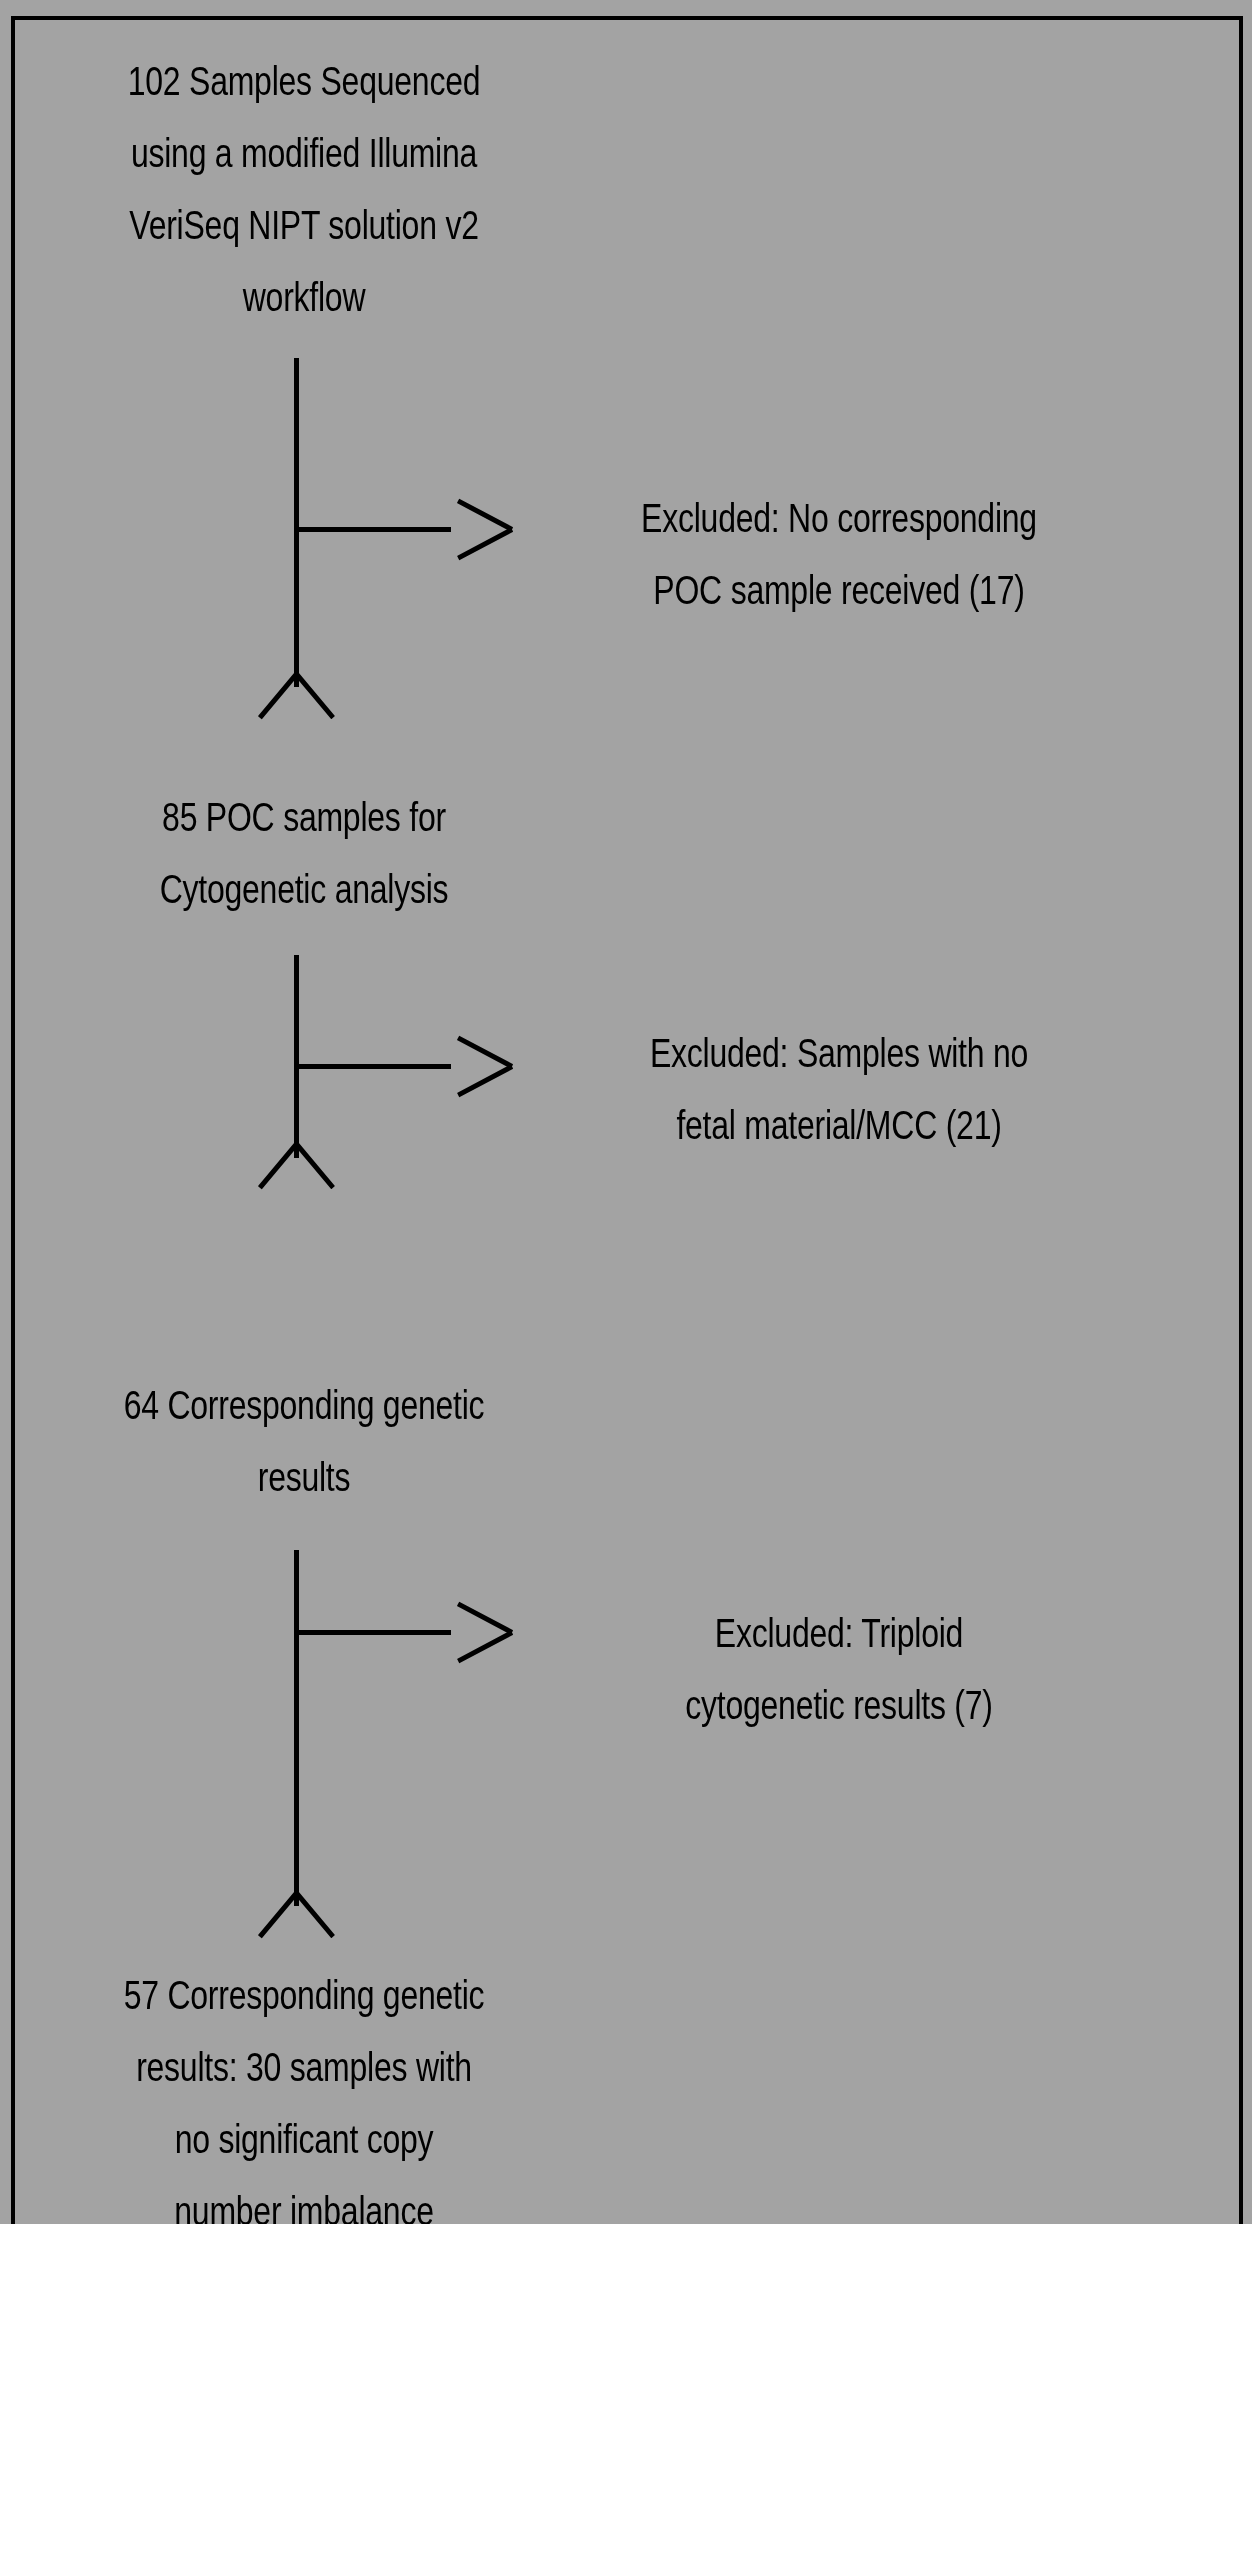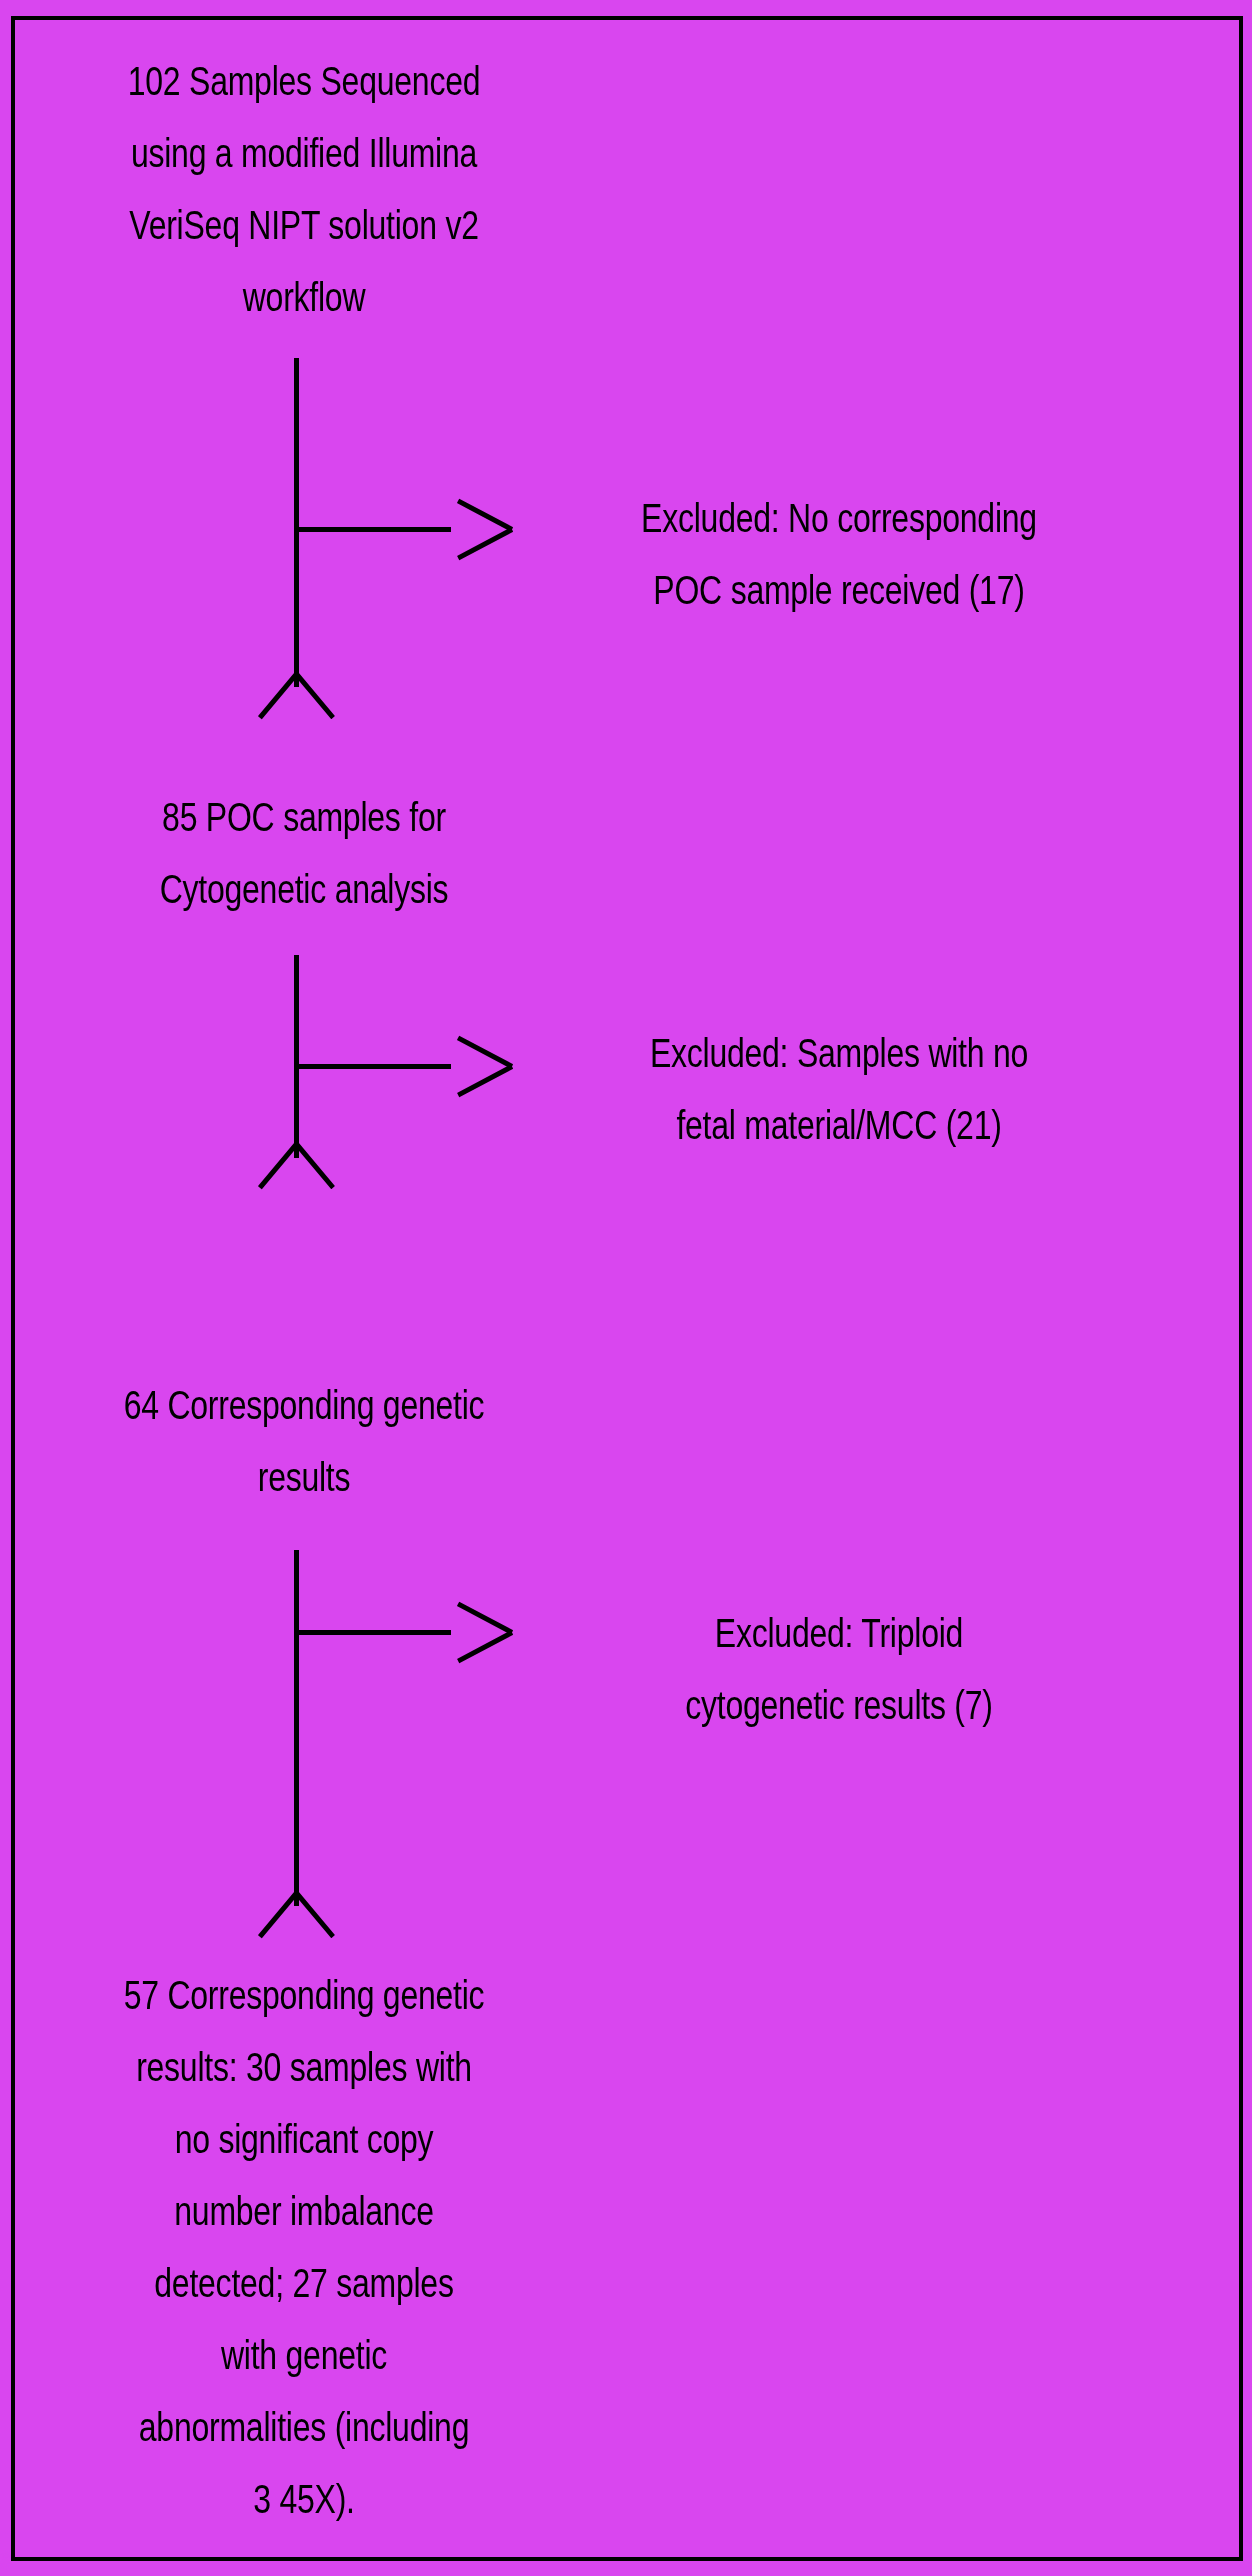--- a/index.html
+++ b/index.html
@@ -3,22 +3,22 @@
 <meta charset="utf-8">
 <style>
   html, body {
     margin: 0;
     padding: 0;
     background: #ffffff;
   }
   #page {
     position: relative;
     width: 1253px;
-    height: 2576px;
-    background: #d946ef;
+    height: 2224px;
+    background: #a3a3a3;
     overflow: hidden;
     font-family: "Liberation Sans", "DejaVu Sans", sans-serif;
   }
   
   #frame {
     position: absolute;
     left: 10.8px;
     top: 16.2px;
     width: 1232px;
     height: 2545px;

